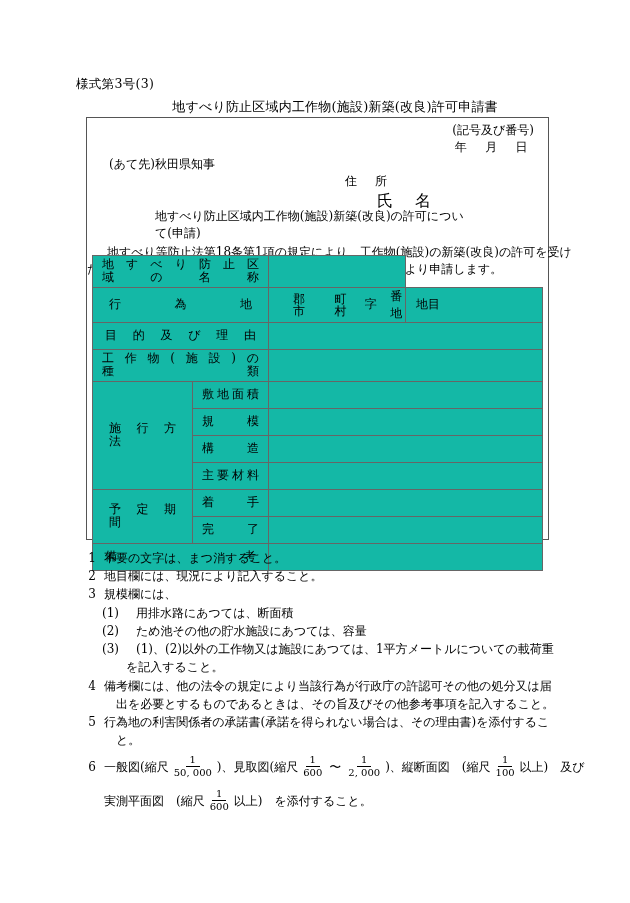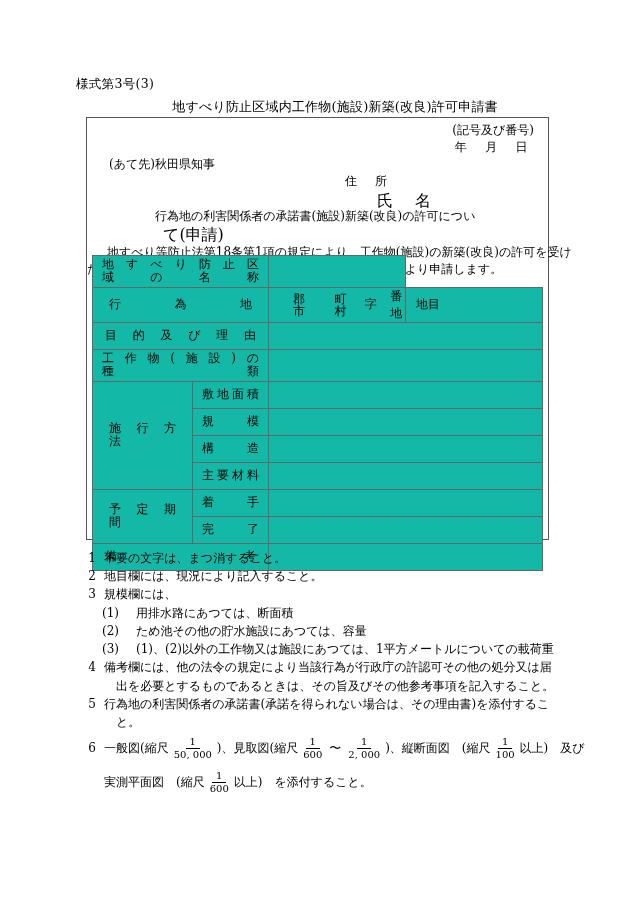--- a/index.html
+++ b/index.html
@@ -104,23 +104,22 @@
     position: absolute;
     left: 68px;
     top: 90px;
     font-size: 12px;
     white-space: nowrap;
   }
   .subject-2 {
     position: absolute;
     left: 68px;
     top: 107px;
-    font-size: 16px;
-    white-space: nowrap;
-    margin-left: 8px;
+    font-size: 12px;
+    white-space: nowrap;
   }
   .body-1 {
     position: absolute;
     left: 10px;
     top: 126px;
     font-size: 12px;
     white-space: nowrap;
     text-indent: 10px;
   }
   .body-2 {
@@ -298,21 +297,21 @@
       <span class="g">年</span>
       <span class="g">月</span>
       <span>日</span>
     </div>
 
     <div class="addressee">(あて先)秋田県知事</div>
 
     <div class="juusho">住　所</div>
     <div class="shimei">氏　名</div>
 
-    <div class="subject-1">行為地の利害関係者の承諾書(施設)新築(改良)の許可につい</div>
+    <div class="subject-1">地すべり防止区域内工作物(施設)新築(改良)の許可につい</div>
     <div class="subject-2">て(申請)</div>
 
     <div class="body-1">地すべり等防止法第18条第1項の規定により、工作物(施設)の新築(改良)の許可を受け</div>
     <div class="body-2">たいので、地すべり等防止法施行細則第3条第1項の規定により申請します。</div>
 
     <table class="form-table">
       <colgroup>
         <col style="width:100px">
         <col style="width:76px">
         <col>
@@ -448,20 +447,21 @@
 
     <div class="note-sub">
       <div class="sub-num">(2)</div>
       <div class="note-body">ため池その他の貯水施設にあつては、容量</div>
     </div>
 
     <div class="note-sub">
       <div class="sub-num">(3)</div>
       <div class="note-body">(1)、(2)以外の工作物又は施設にあつては、1平方メートルについての載荷重</div>
     </div>
+    <div class="cont-indent-2">を記入すること。</div>
 
     <div class="note-row">
       <div class="note-num">4</div>
       <div class="note-body">備考欄には、他の法令の規定により当該行為が行政庁の許認可その他の処分又は届</div>
     </div>
     <div class="cont-indent">出を必要とするものであるときは、その旨及びその他参考事項を記入すること。</div>
 
     <div class="note-row">
       <div class="note-num">5</div>
       <div class="note-body">行為地の利害関係者の承諾書(承諾を得られない場合は、その理由書)を添付するこ</div>

